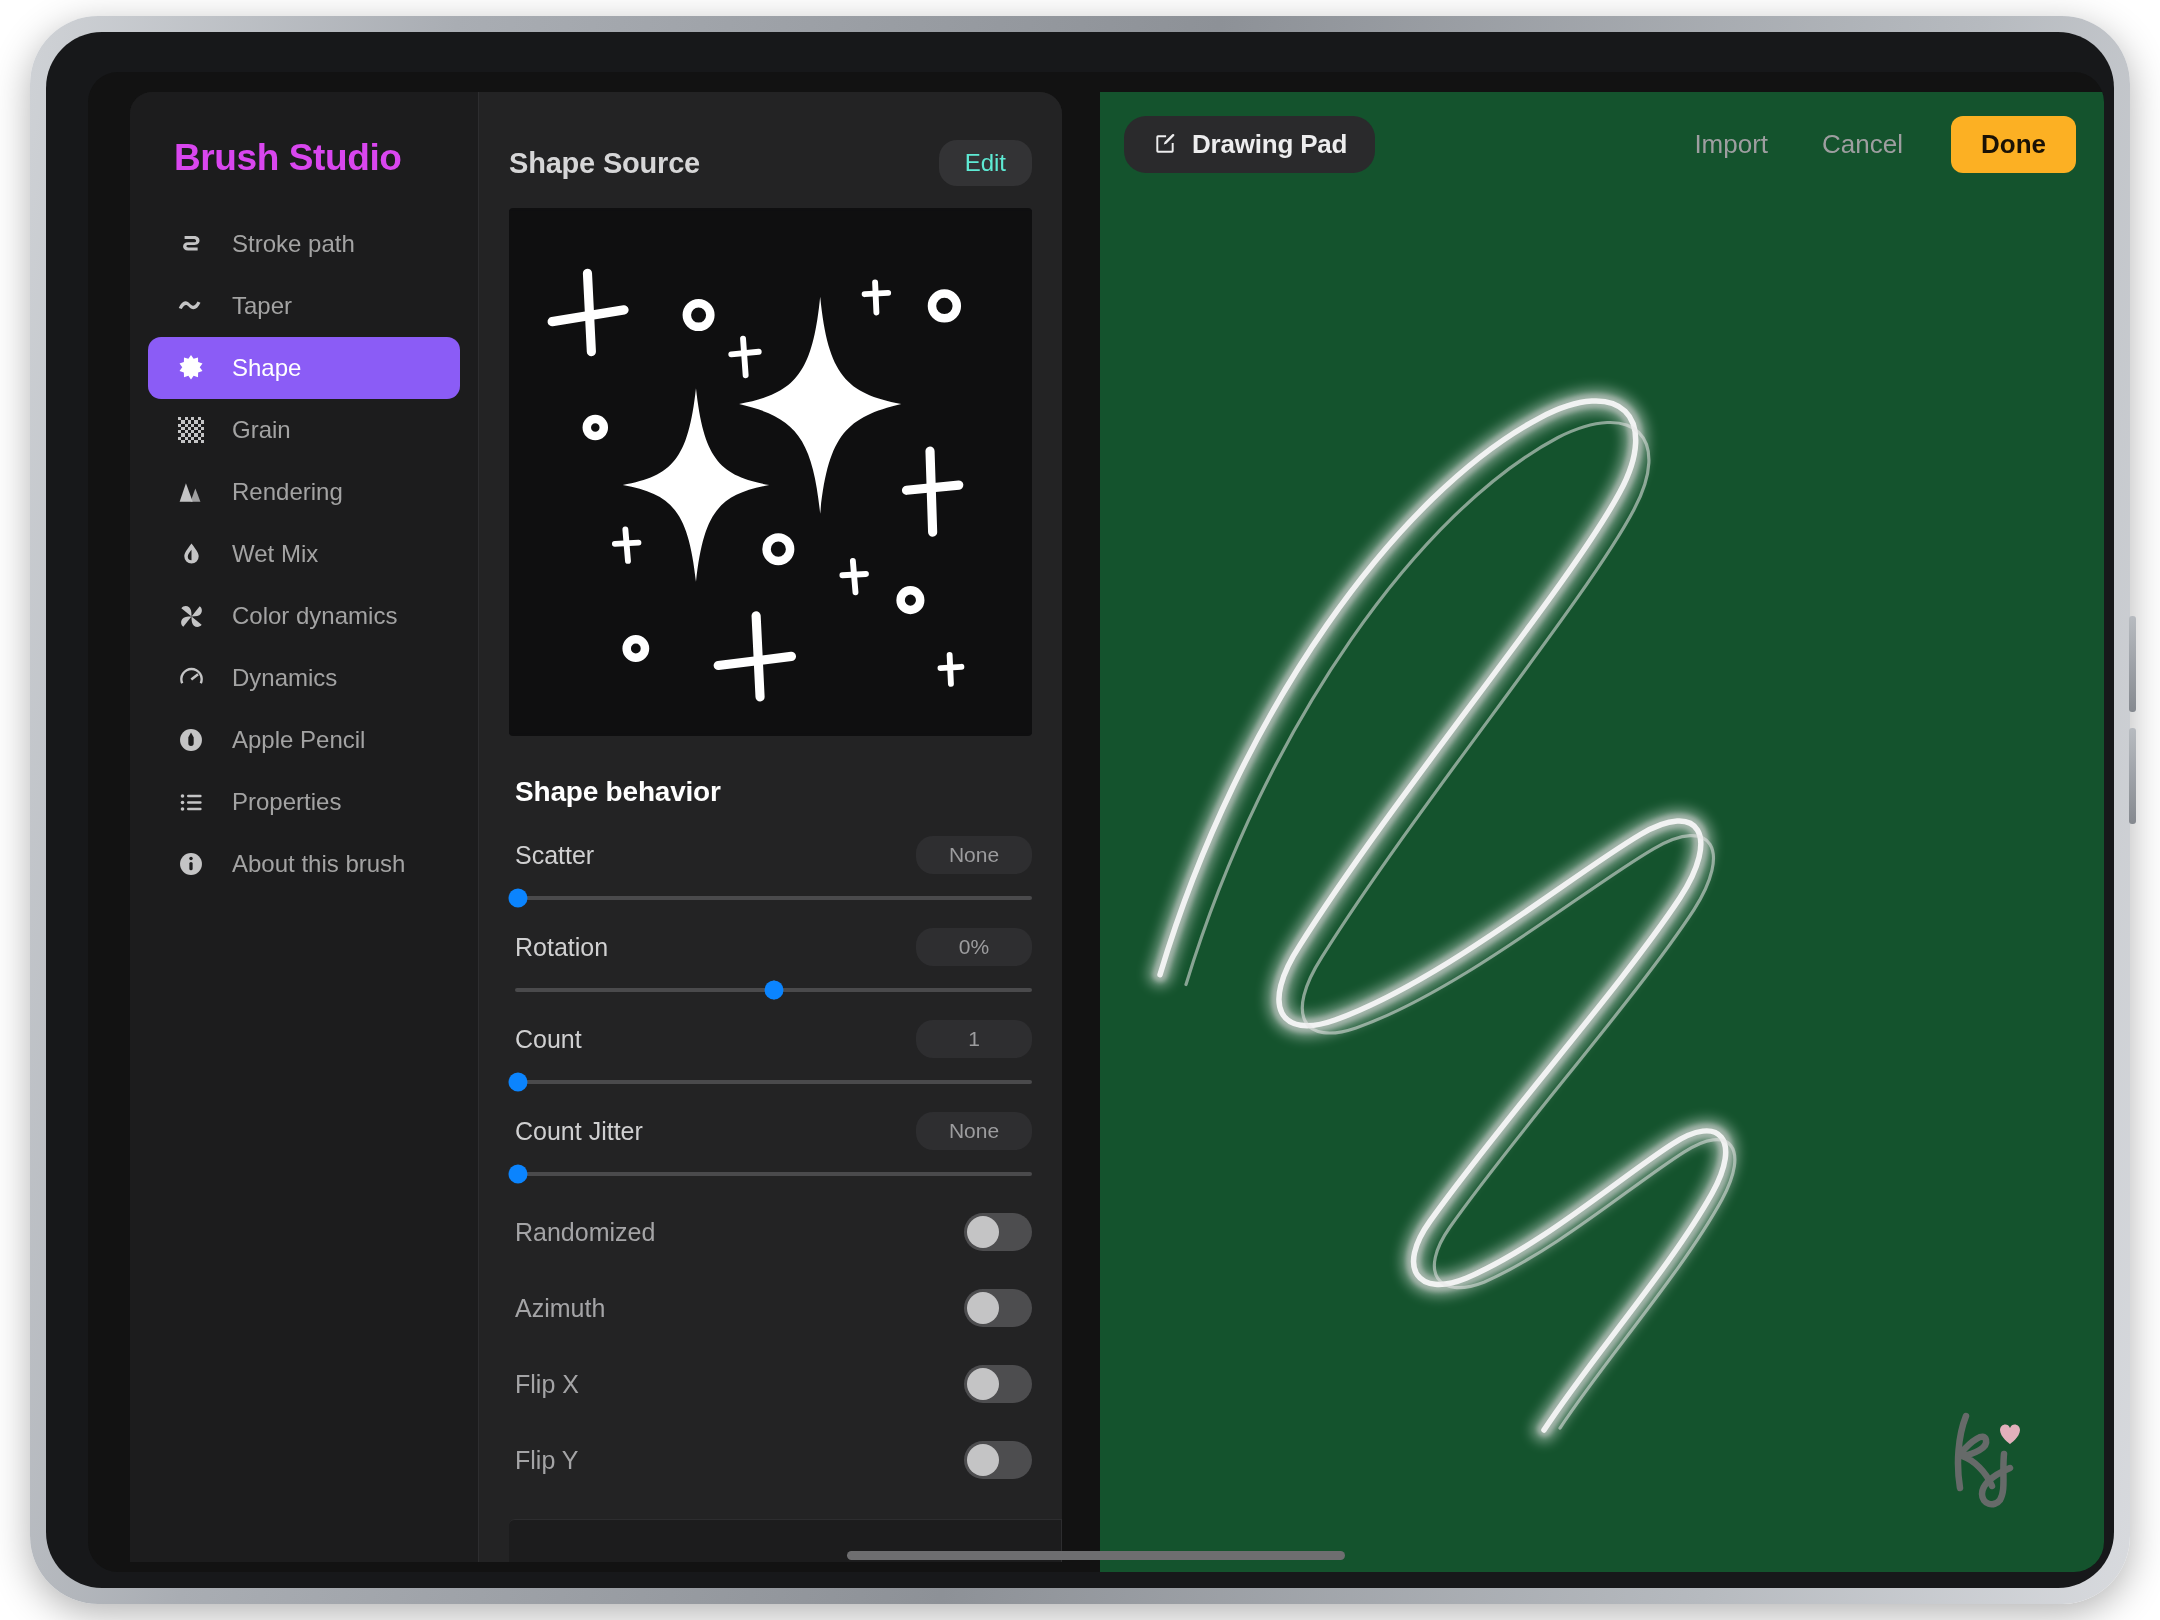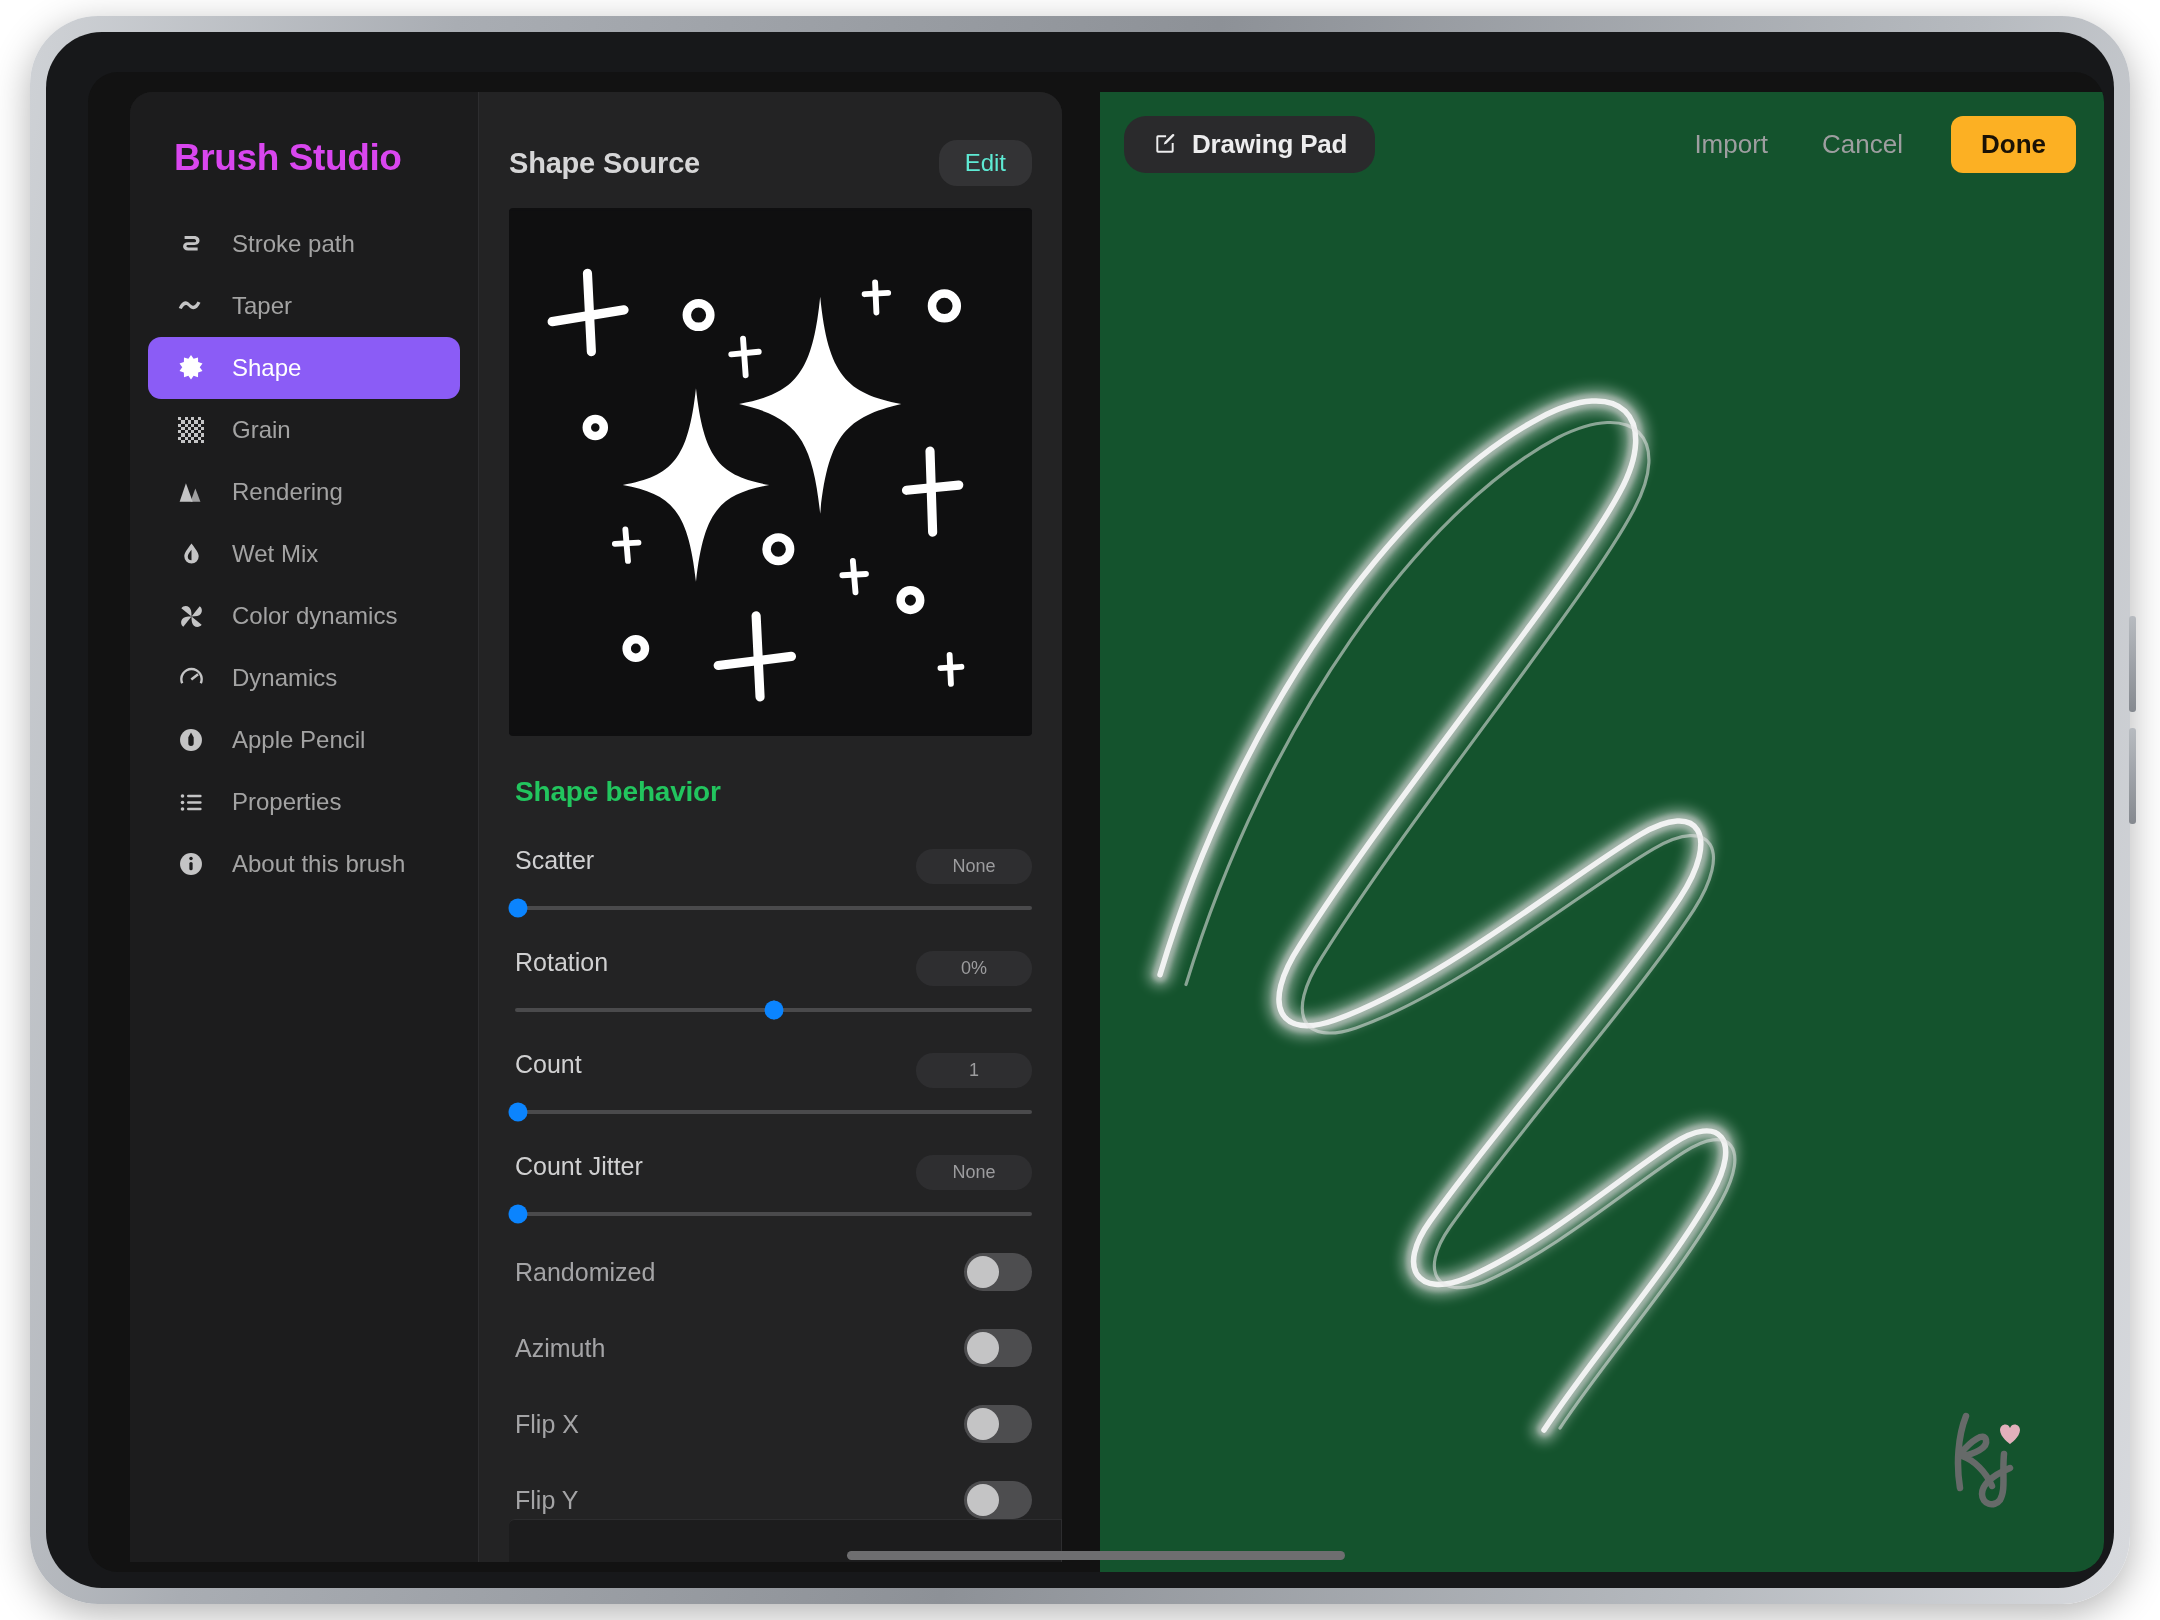--- a/index.html
+++ b/index.html
@@ -139,43 +139,42 @@
   #shape-preview {
     margin: 22px 30px 0 30px;
     height: 528px;
     background: #0f0f10;
     border-radius: 4px;
     overflow: hidden;
   }
   #shape-preview svg { display: block; width: 100%; height: 100%; }
 
   #behavior-title {
-    color: #22c55e;
+    color: #ffffff;
     font-size: 28px;
     font-weight: bold;
     padding: 40px 0 0 36px;
     letter-spacing: -0.2px;
   }
 
   .slider-row { margin: 28px 30px 0 36px; }
   .slider-head {
     display: flex;
     align-items: center;
     justify-content: space-between;
   }
   .slider-label { color: #d0d0d1; font-size: 25px; }
   .slider-value {
     background: #2e2e30;
     color: #9c9c9e;
-    font-size: 18px;
+    font-size: 21px;
     border-radius: 17px;
     min-width: 80px;
     text-align: center;
     padding: 7px 18px;
-    margin-top: 13px;
   }
   .slider-track {
     position: relative;
     height: 4px;
     background: #4a4a4c;
     border-radius: 2px;
     margin-top: 22px;
   }
   .slider-knob {
     position: absolute;

